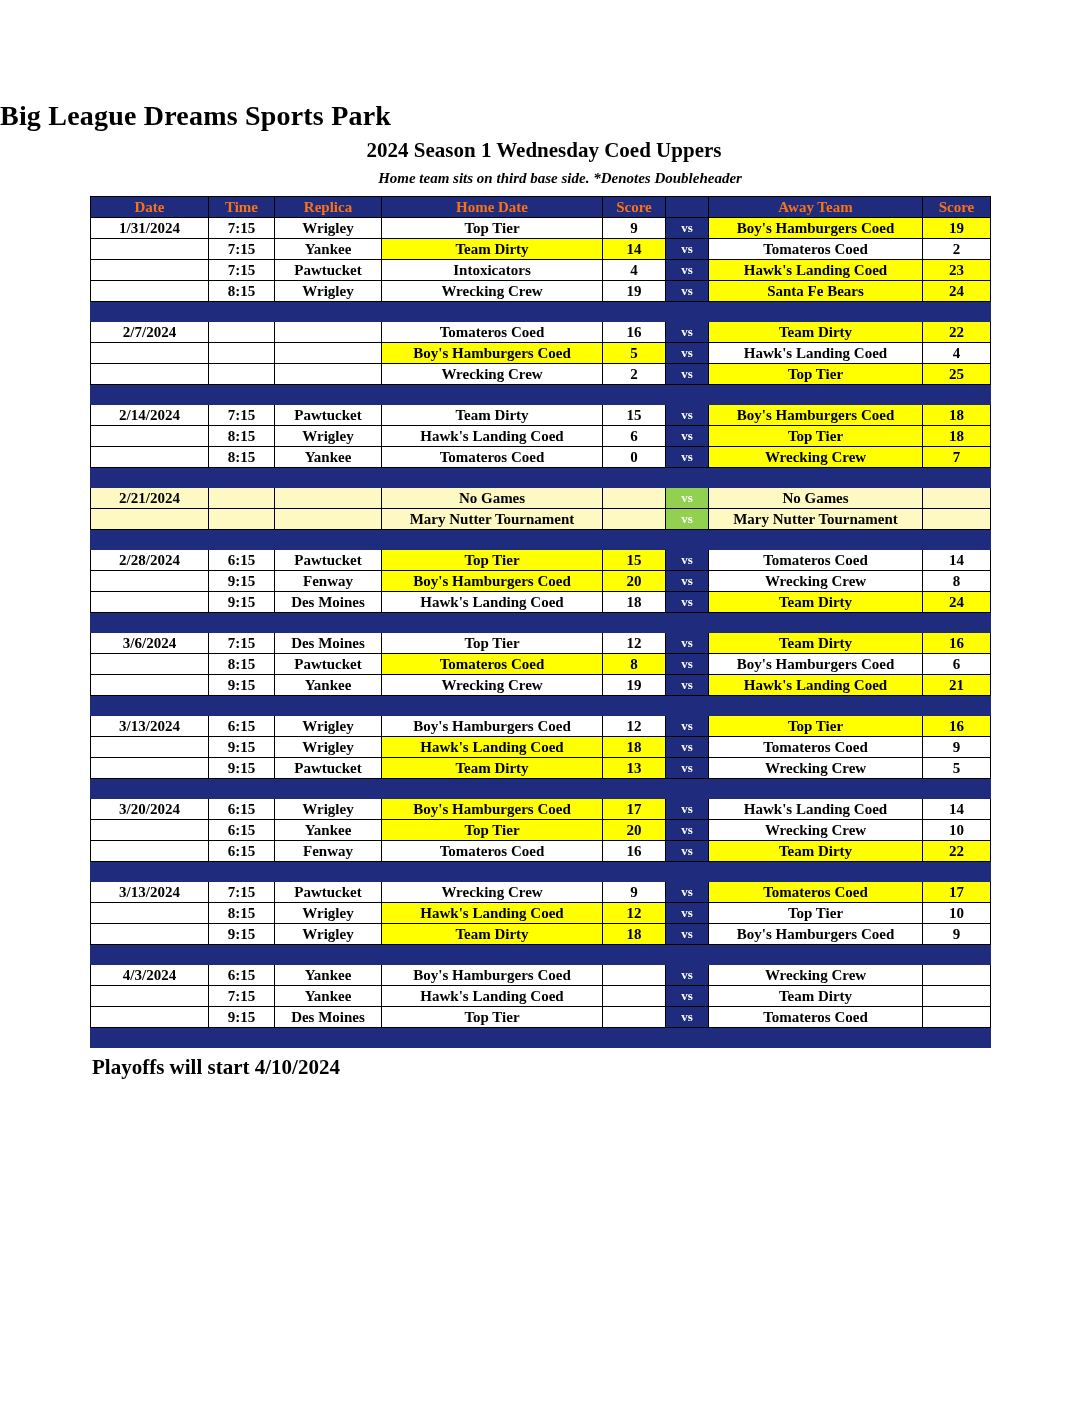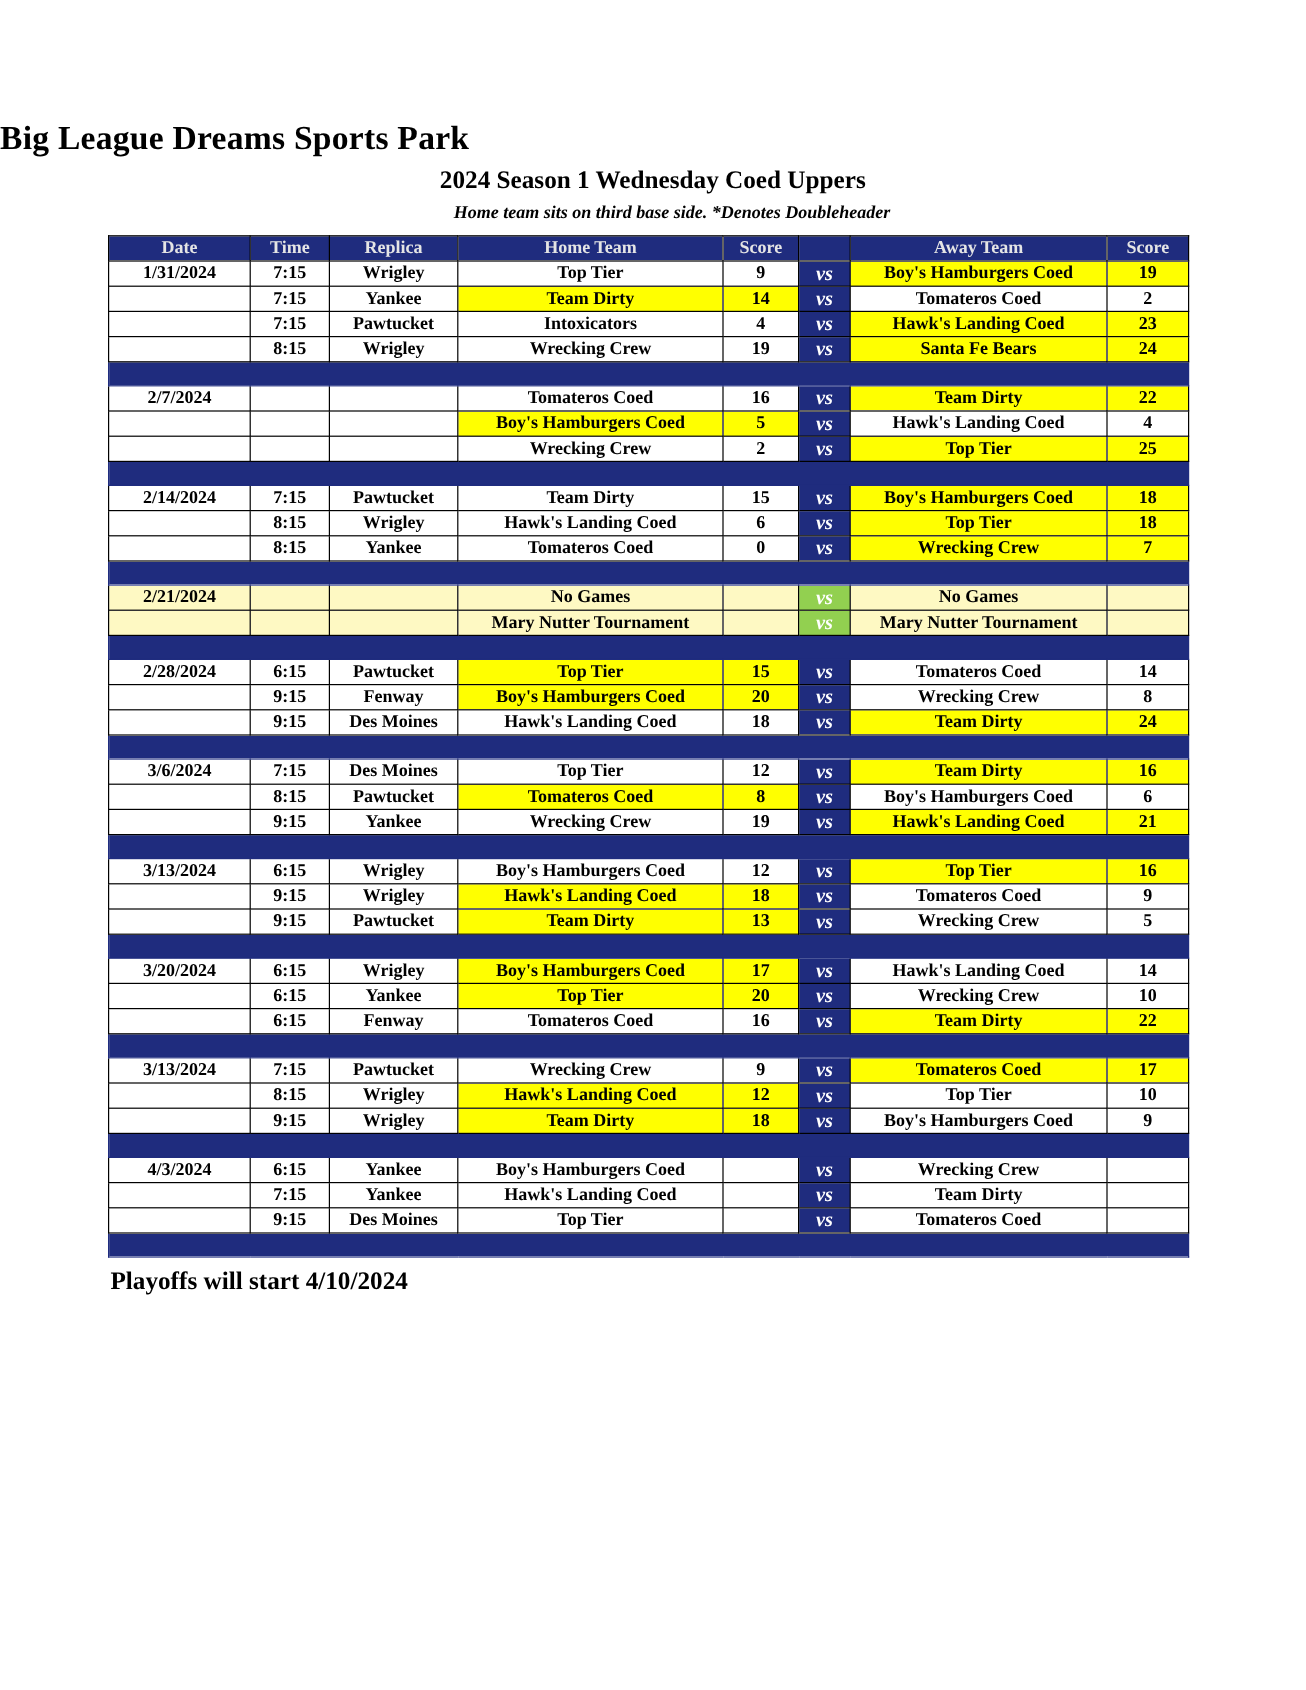--- a/index.html
+++ b/index.html
@@ -49,28 +49,27 @@
     padding: 0 2px;
     font-size: 15px;
     font-weight: bold;
     text-align: center;
     vertical-align: middle;
     overflow: hidden;
     white-space: nowrap;
   }
   .schedule th {
     background: #1F2C7E;
-    color: #e5e5e5;
+    color: #f97316;
     font-size: 15px;
   }
   .schedule td.c-vs {
     background: #1F2C7E;
     color: #ffffff;
-    font-style: italic;
-    font-size: 17px;
+    font-size: 13px;
   }
   .schedule td.hl {
     background: #FFFF00;
   }
   .schedule tr.green td {
     background: #fef9c3;
   }
   .schedule tr.green td.c-vs {
     background: #92D050;
     color: #ffffff;
@@ -103,21 +102,21 @@
       <col style="width:63px">
       <col style="width:43px">
       <col style="width:214px">
       <col style="width:68px">
     </colgroup>
     <thead>
       <tr>
           <th>Date</th>
           <th>Time</th>
           <th>Replica</th>
-          <th>Home Team</th>
+          <th>Home Date</th>
           <th>Score</th>
           <th></th>
           <th>Away Team</th>
           <th>Score</th>
         </tr>
     </thead>
     <tbody>
         <tr>
           <td>1/31/2024</td>
           <td>7:15</td>

